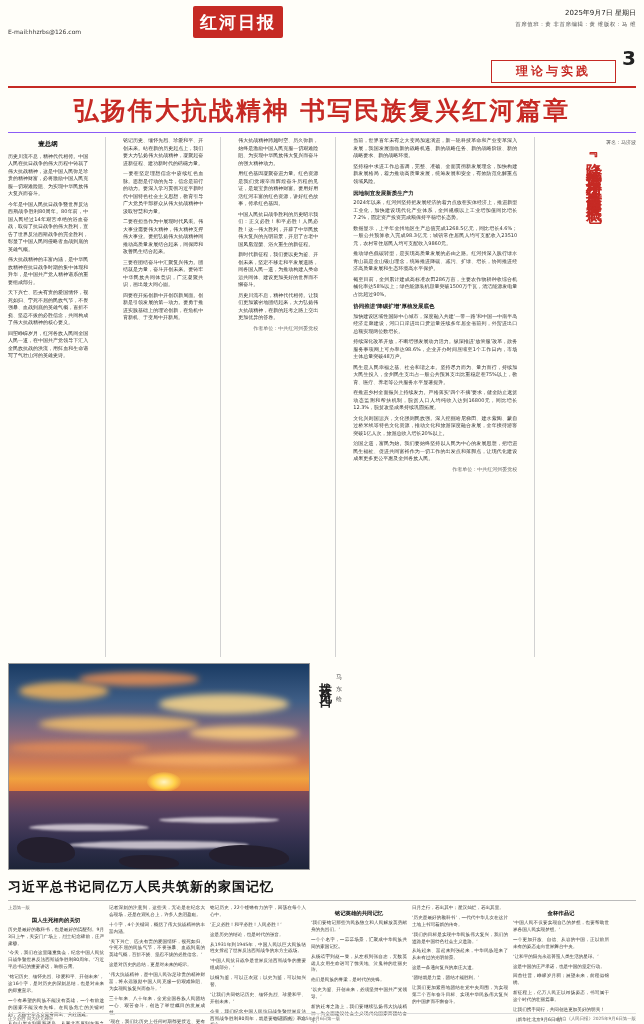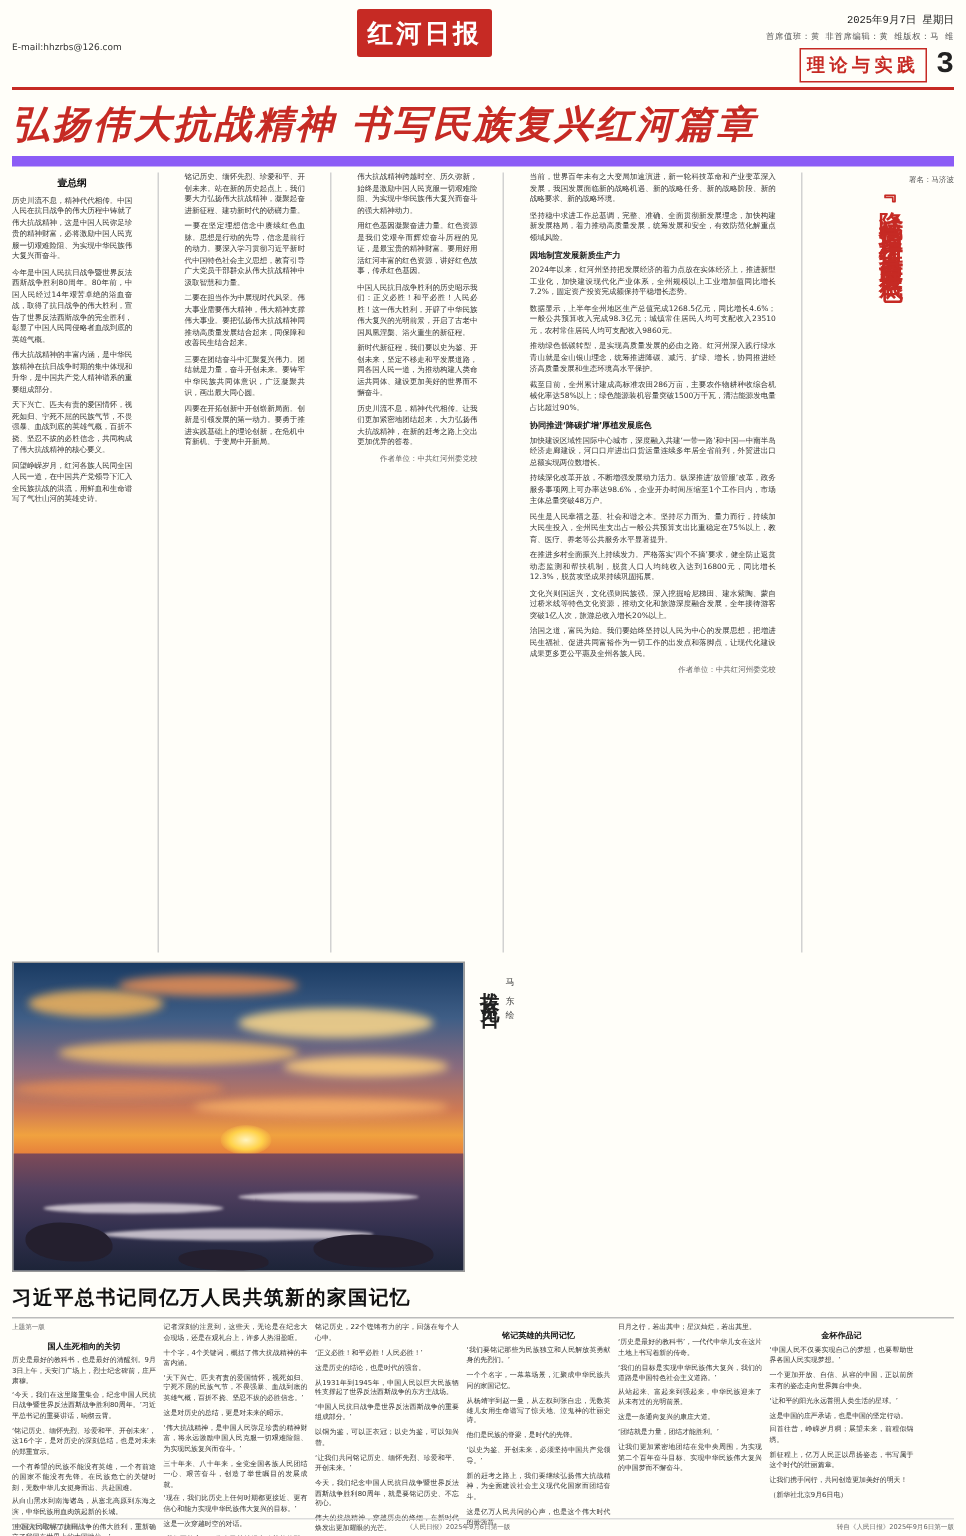--- a/index.html
+++ b/index.html
@@ -3,42 +3,42 @@
 <meta charset="utf-8">
 <style>
   html,body{margin:0;padding:0;background:#d8d8d8;}
   body{font-family:"DejaVu Sans","Liberation Sans",sans-serif;}
   .page{
     width:644px;height:1024px;background:#fffef9;position:relative;overflow:hidden;
     box-sizing:border-box;padding:6px 8px 4px 8px;
   }
 
   
-  .masthead{display:flex;align-items:flex-start;border-bottom:2px solid #c62a24;padding-bottom:3px;gap:45px;}
+  .masthead{display:flex;align-items:flex-start;border-bottom:2px solid #c62a24;padding-bottom:3px;}
   .mh-left{width:170px;font-size:6px;color:#333;padding-top:22px;}
   .mh-logo{flex:0 0 auto;width:120px;text-align:center;}
   .logo-box{
     display:inline-block;background:#c62a24;color:#fff;font-size:17px;font-weight:bold;
     letter-spacing:2px;padding:5px 7px 4px 7px;border-radius:2px;
     font-family:"DejaVu Sans","Liberation Sans",sans-serif;
   }
-  .mh-right{flex:1;display:flex;flex-direction:column;align-items:flex-end;padding-top:2px;font-family:Liberation Mono, monospace;}
+  .mh-right{flex:1;display:flex;flex-direction:column;align-items:flex-end;padding-top:2px;}
   .mh-date{font-size:7px;color:#222;margin-bottom:3px;}
   .mh-meta{font-size:5.5px;color:#555;letter-spacing:.5px;margin-bottom:4px;}
   .mh-tagrow{display:flex;align-items:center;gap:6px;}
   .mh-tag{
     border:1.5px solid #c62a24;color:#c62a24;font-size:12px;font-weight:bold;
-    padding:2px 4px;letter-spacing:3px;
+    padding:2px 24px;letter-spacing:3px;margin-top:28px;
   }
   .mh-pageno{font-size:20px;font-weight:bold;color:#222;line-height:1;}
 
   
   .headline{
-    display:flex;align-items:center;justify-content:flex-start;
-    padding:6px 0 5px 0;border-bottom:7px solid #8b5cf6;font-style:italic;
+    display:flex;align-items:center;justify-content:center;
+    padding:6px 0 5px 0;border-bottom:1px solid #8b5cf6;
   }
   .headline h1{
     margin:0;font-size:25px;font-weight:bold;color:#c62a24;letter-spacing:2px;
     font-family:"DejaVu Serif","Liberation Serif",serif;
   }
 
   
   .body-area{display:flex;gap:17px;padding-top:4px;height:520px;}
   .col{font-size:5px;line-height:1.5;color:#333;text-align:justify;}
   .col-a{width:88px;}

